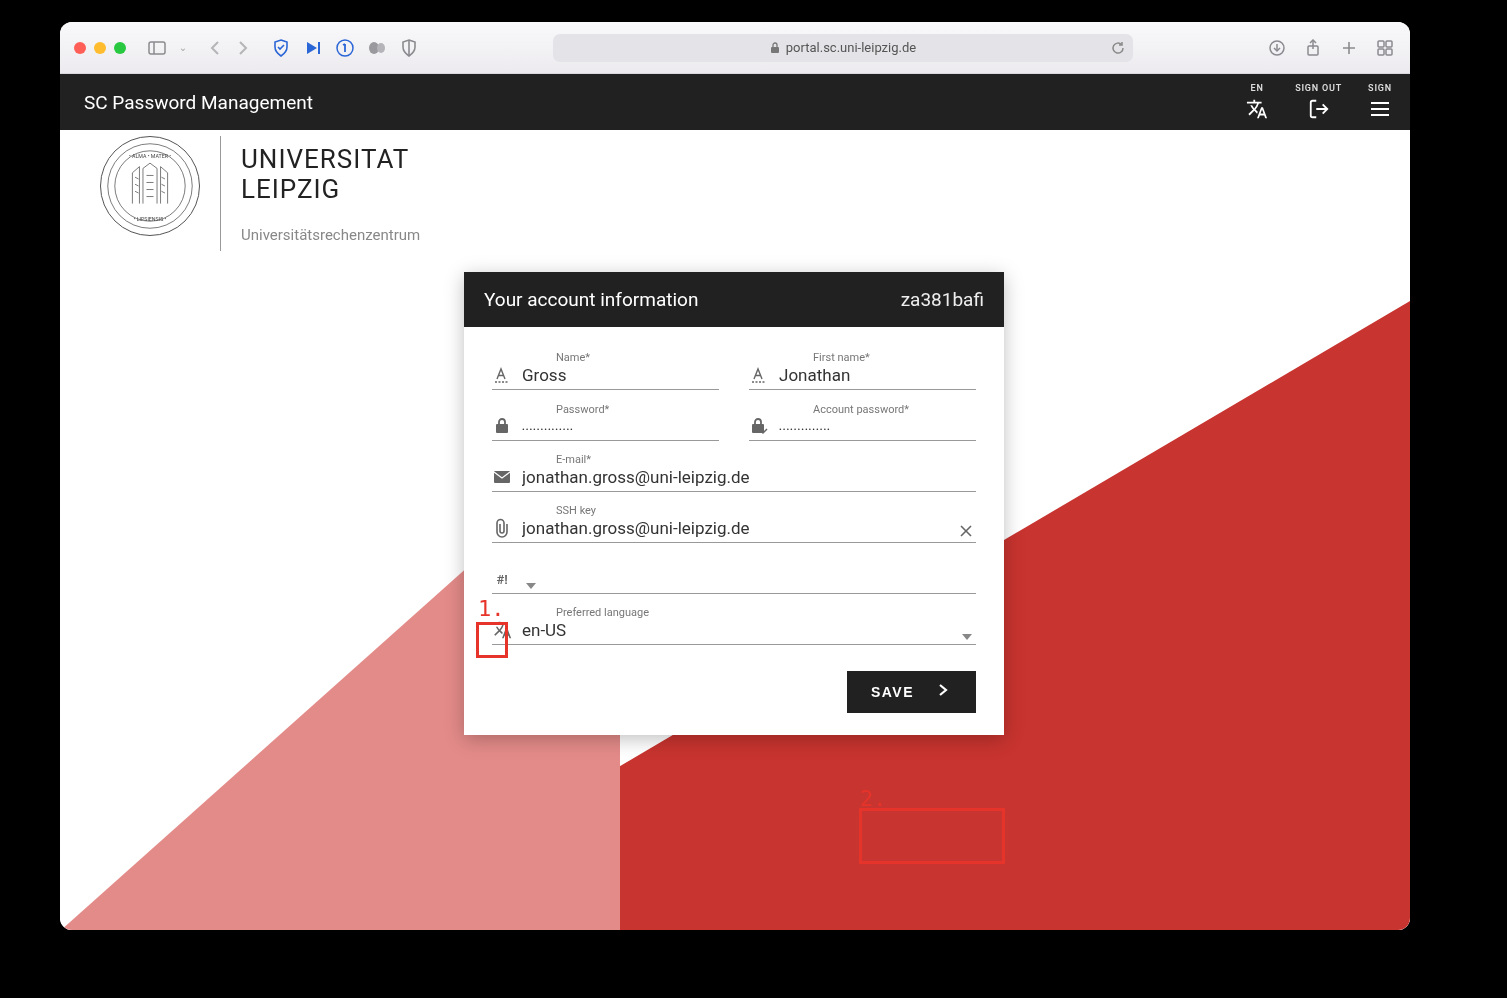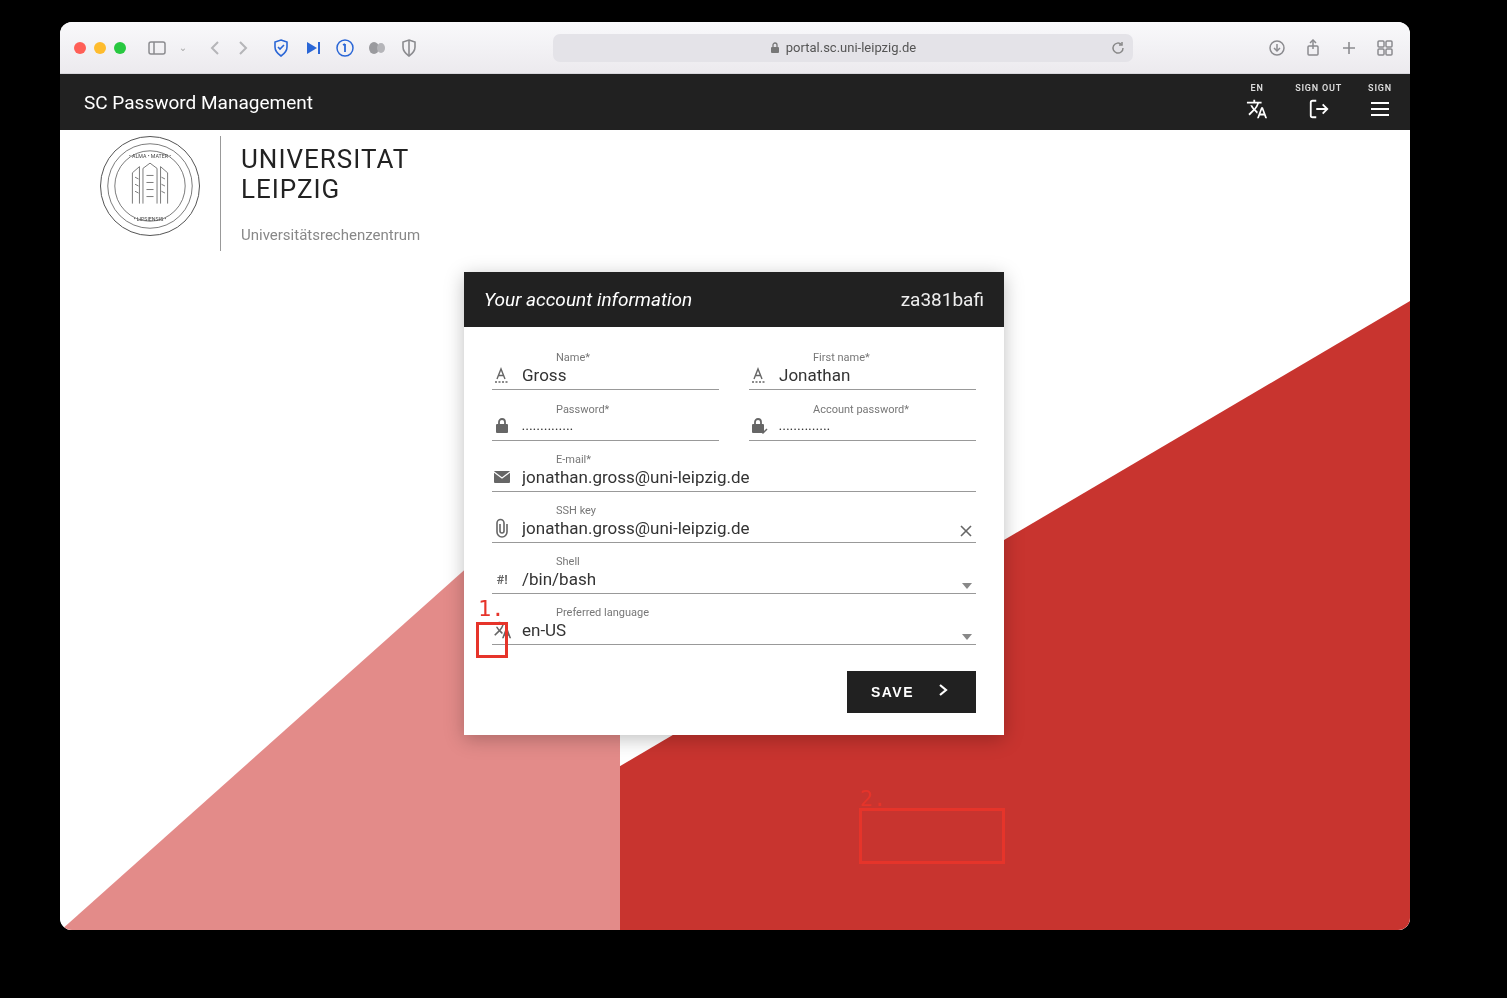--- a/index.html
+++ b/index.html
@@ -44,21 +44,21 @@
     .seal svg { width: 88px; height: 88px; }
     .logo-divider { width: 1px; height: 115px; background: #999; }
     .logo-text { padding-top: 8px; }
     .logo-text .l1 { font-size: 26px; font-weight: 400; letter-spacing: 1px; color: #222; }
     .logo-text .l2 { font-size: 26px; font-weight: 400; letter-spacing: 1px; color: #222; }
     .logo-text .l3 { font-size: 15px; color: #888; margin-top: 22px; }
     
     
     .card { position: absolute; top: 198px; left: 404px; width: 540px; background: #fff; box-shadow: 0 4px 18px rgba(0,0,0,0.25); z-index: 5; }
     .card-header { background: #212121; color: #fff; padding: 16px 20px; display: flex; justify-content: space-between; align-items: center; }
-    .card-title { font-size: 19px; font-style: italic; }
+    .card-title { font-size: 19px; }
     .card-subtitle { font-size: 19px; color: #eee; }
     .card-body { padding: 22px 28px 22px 28px; }
     
     .form-row { display: flex; gap: 30px; margin-bottom: 10px; }
     .form-field { flex: 1; position: relative; display: flex; align-items: flex-end; gap: 10px; border-bottom: 1px solid #999; padding-bottom: 4px; padding-top: 16px; }
     .form-field.full { flex: 1; }
     .field-icon { width: 20px; height: 20px; flex-shrink: 0; color: #666; display: flex; align-items: center; justify-content: center; }
     .field-content { flex: 1; position: relative; }
     .field-label { position: absolute; top: -14px; left: 0; font-size: 11px; color: #777; margin-left: 34px; }
     .field-value { border: none; outline: none; width: 100%; font-size: 17px; color: #333; background: transparent; font-family: inherit; }
@@ -342,24 +342,20 @@
                   <line x1="2" y1="2" x2="12" y2="12"></line>
                   <line x1="12" y1="2" x2="2" y2="12"></line>
                 </svg>
             </div>
           </div>
         </div>
 
         <div class="form-row">
           <div class="form-field full">
             <div class="field-icon" style="font-size:13px;font-weight:600;color:#666;">#!</div>
-            <div class="field-content">
-              <div class="field-label">Shell</div>
-              <div class="field-value">/bin/bash</div>
-            </div>
             <div class="dropdown-caret">
               <svg width="10" height="6" viewBox="0 0 10 6" fill="#888">
                   <polygon points="0,0 10,0 5,6"></polygon>
                 </svg>
             </div>
           </div>
         </div>
 
         <div class="form-row">
           <div class="form-field full">

